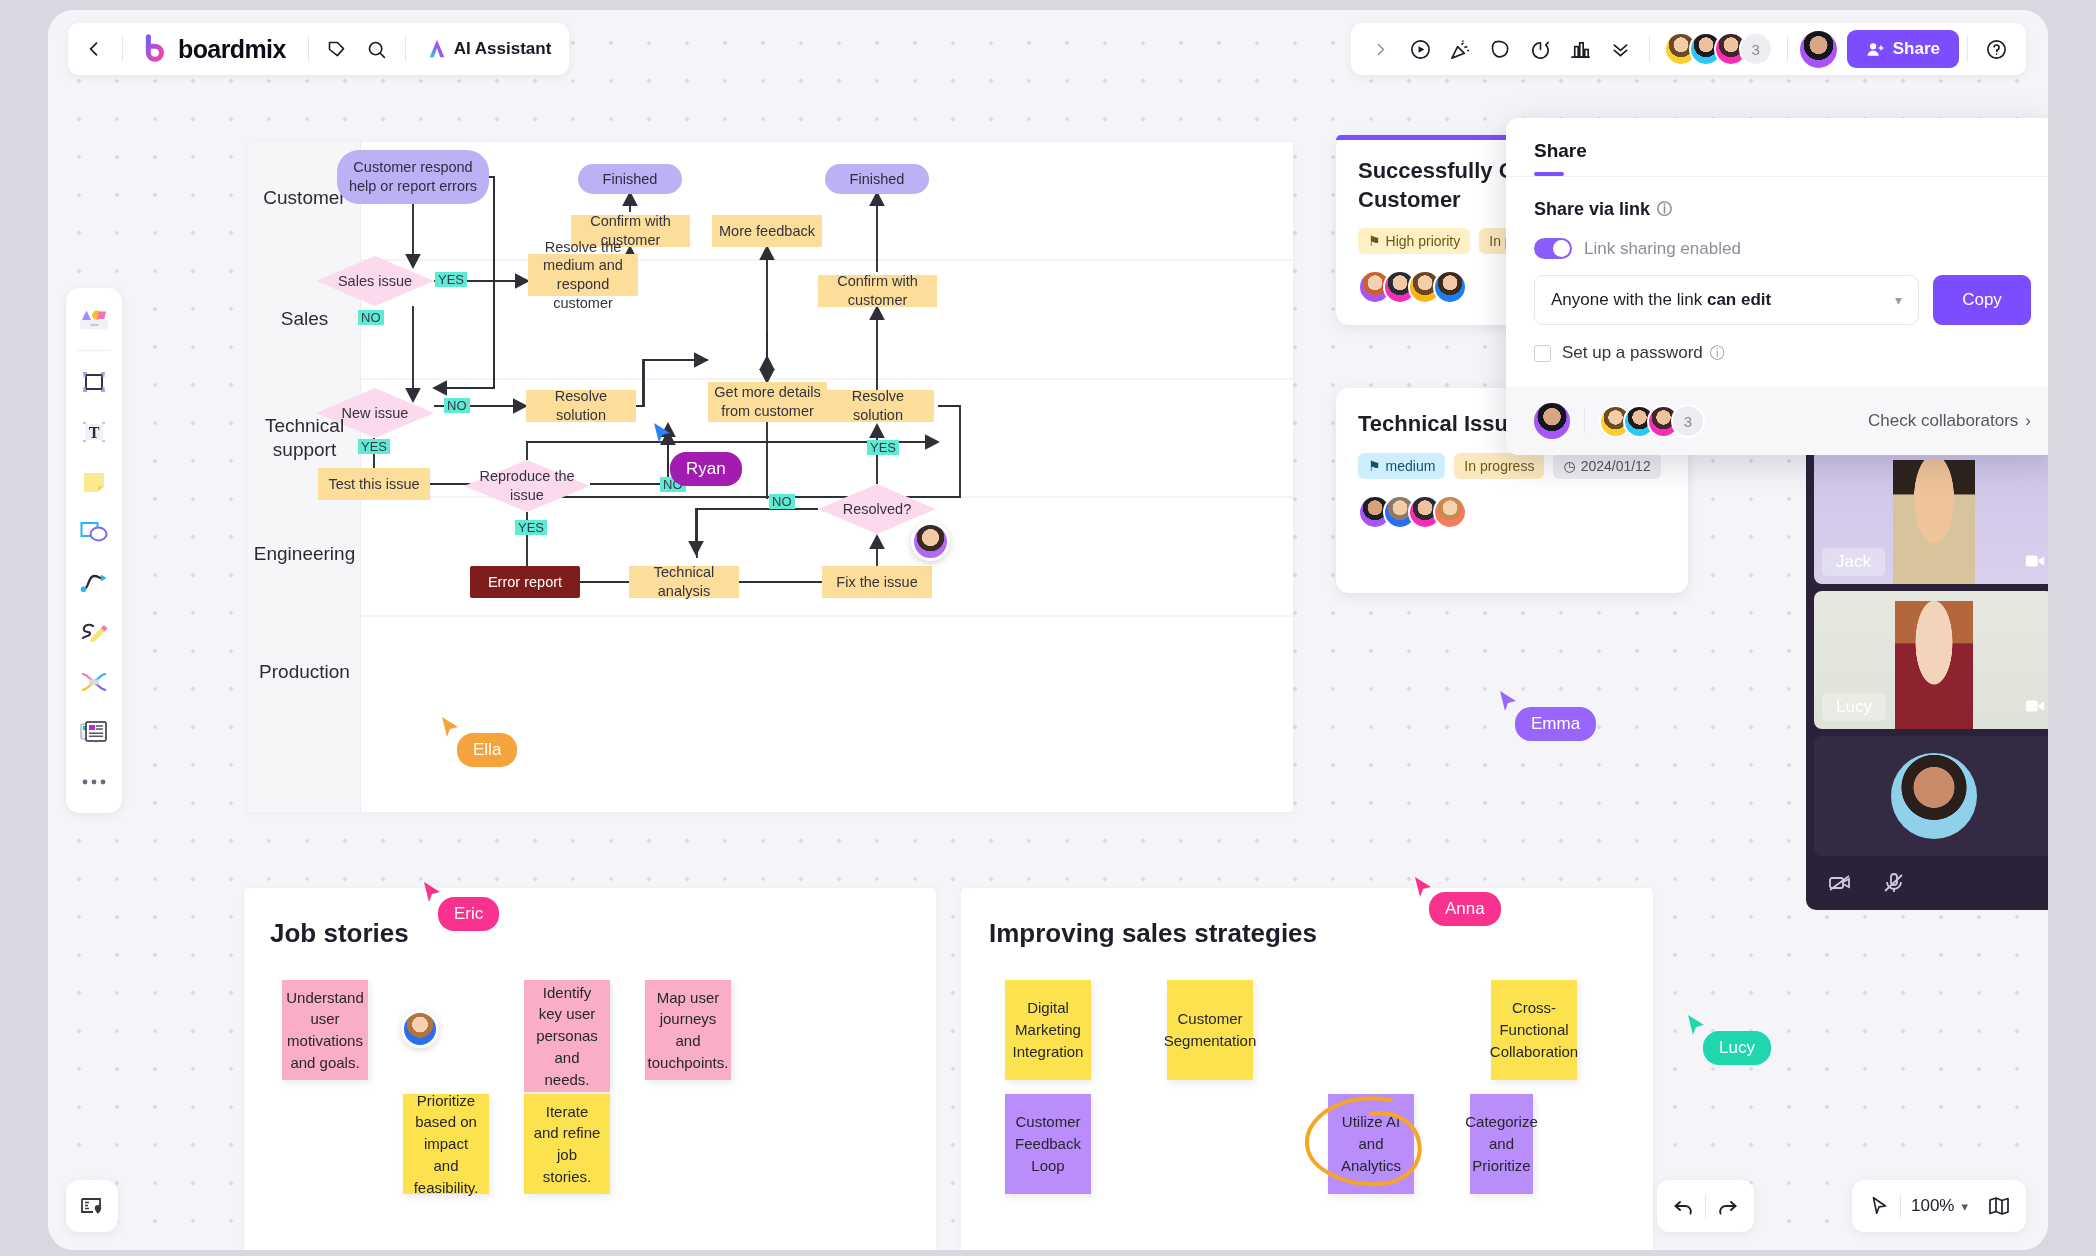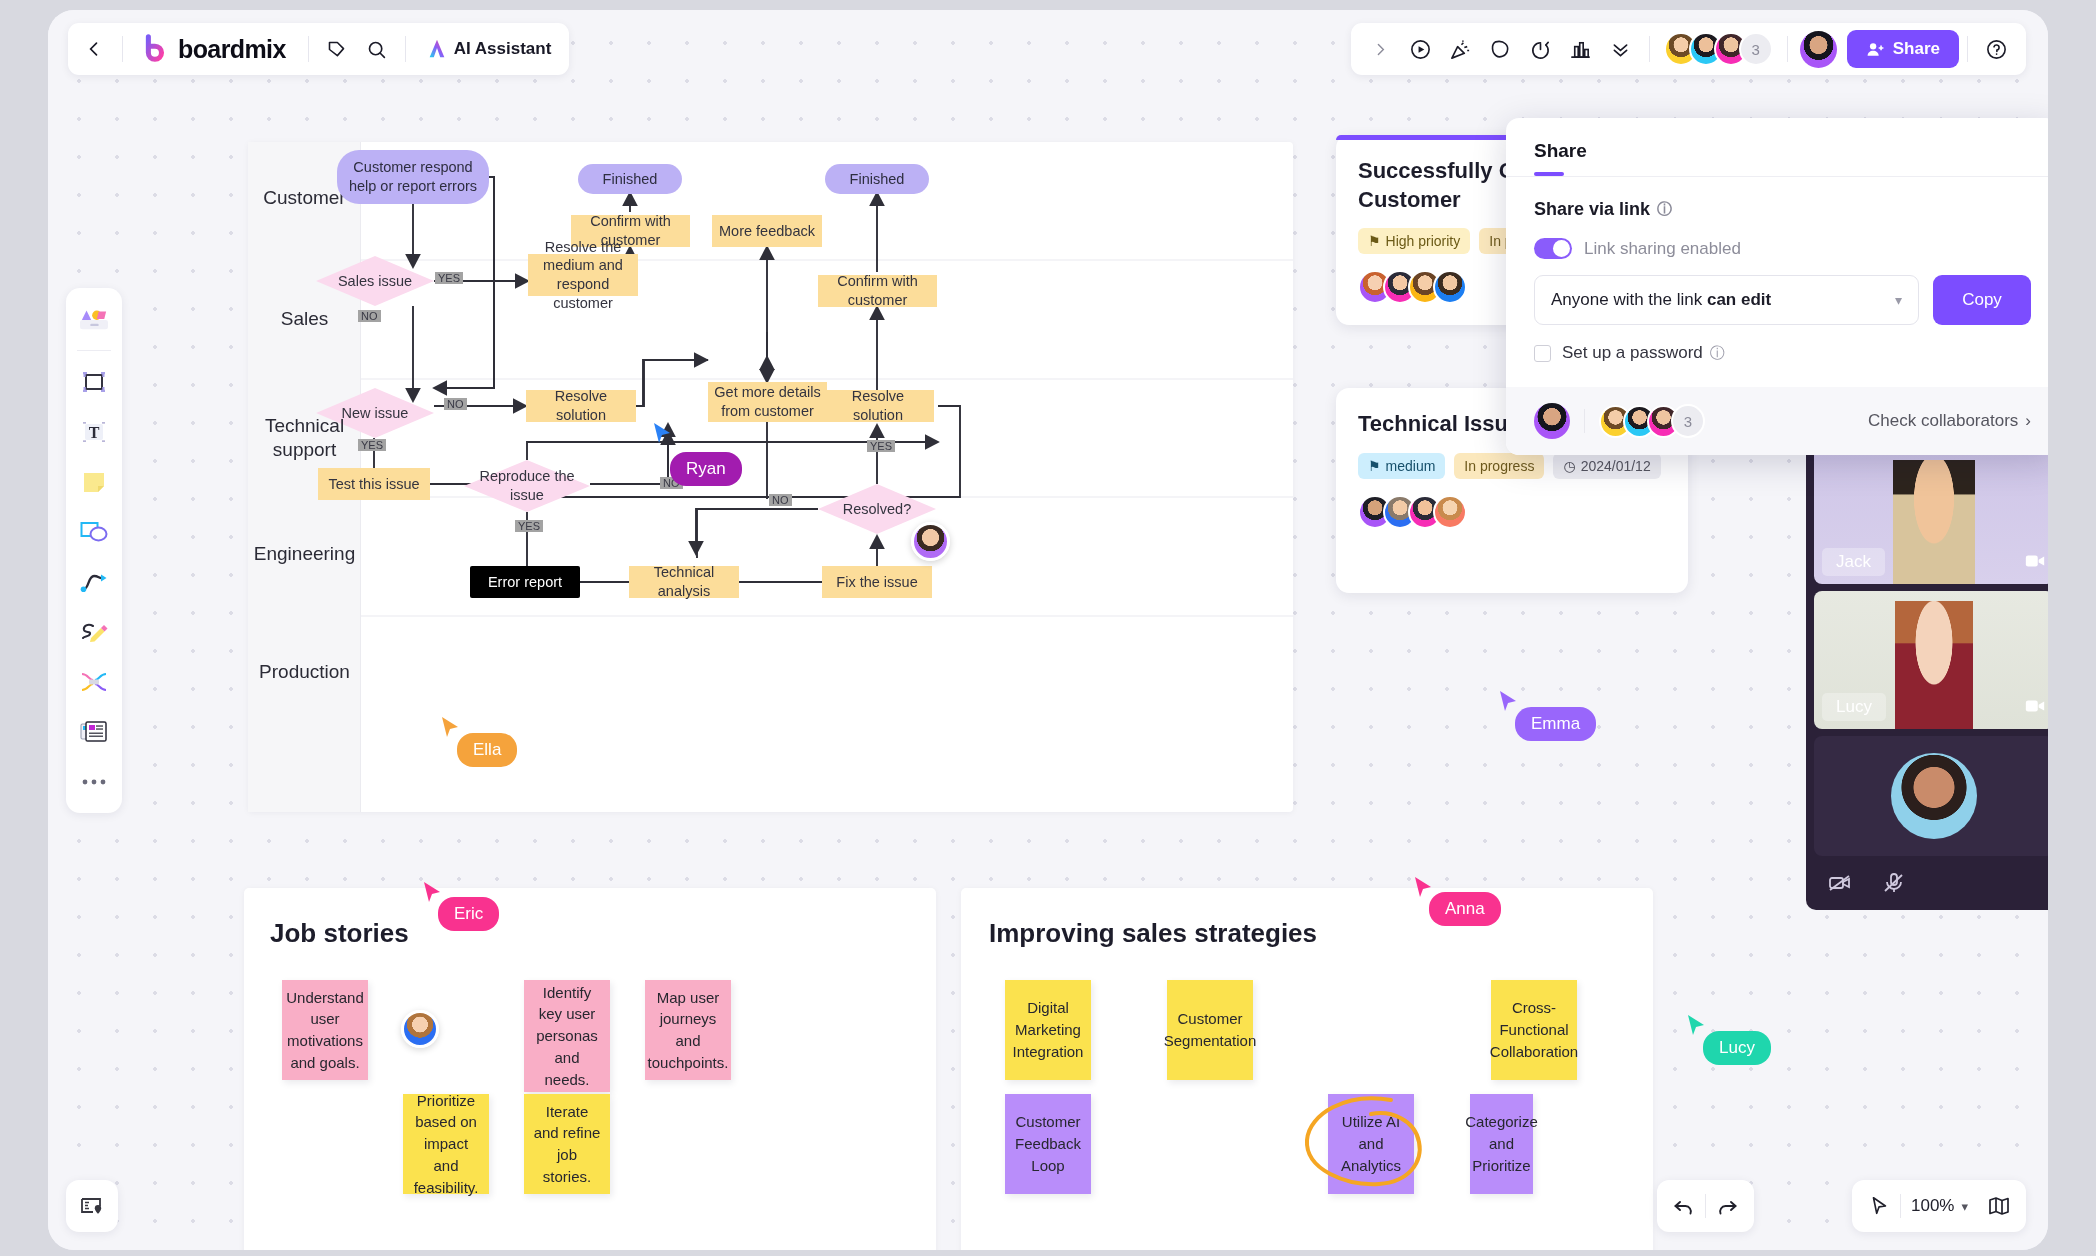--- a/index.html
+++ b/index.html
@@ -100,25 +100,25 @@
     line-height: 1.25;
   }
   .node {
     position: absolute; display: flex; align-items: center;
     justify-content: center; text-align: center;
     font-size: 14.5px; color: #34343f; line-height: 1.28; padding: 3px;
   }
   .n-round { background: #bcb1f5; border-radius: 22px; color: #2e2e40; }
   .n-rect  { background: #fcdd9a; }
   .n-error {
-    background: #000000; color: #fff; font-size: 14.5px;
+    background: #7f1d1d; color: #fff; font-size: 14.5px;
   }
   .edge-label {
-    position: absolute; font-size: 11px; color: #3a3a46;
-    background: #a3a3a3; padding: 0 3px;
+    position: absolute; font-size: 13px; color: #3a3a46;
+    background: #5eead4; padding: 0 3px;
   }
 
   
   .task-card {
     position: absolute; background: #fff; border-radius: 13px;
     box-shadow: 0 3px 14px rgba(20,20,60,.09);
     padding: 22px 22px 18px 22px;
   }
   .task-card.accent::before {
     content:""; position: absolute; left: 0; right: 0; top: 0; height: 5px;

